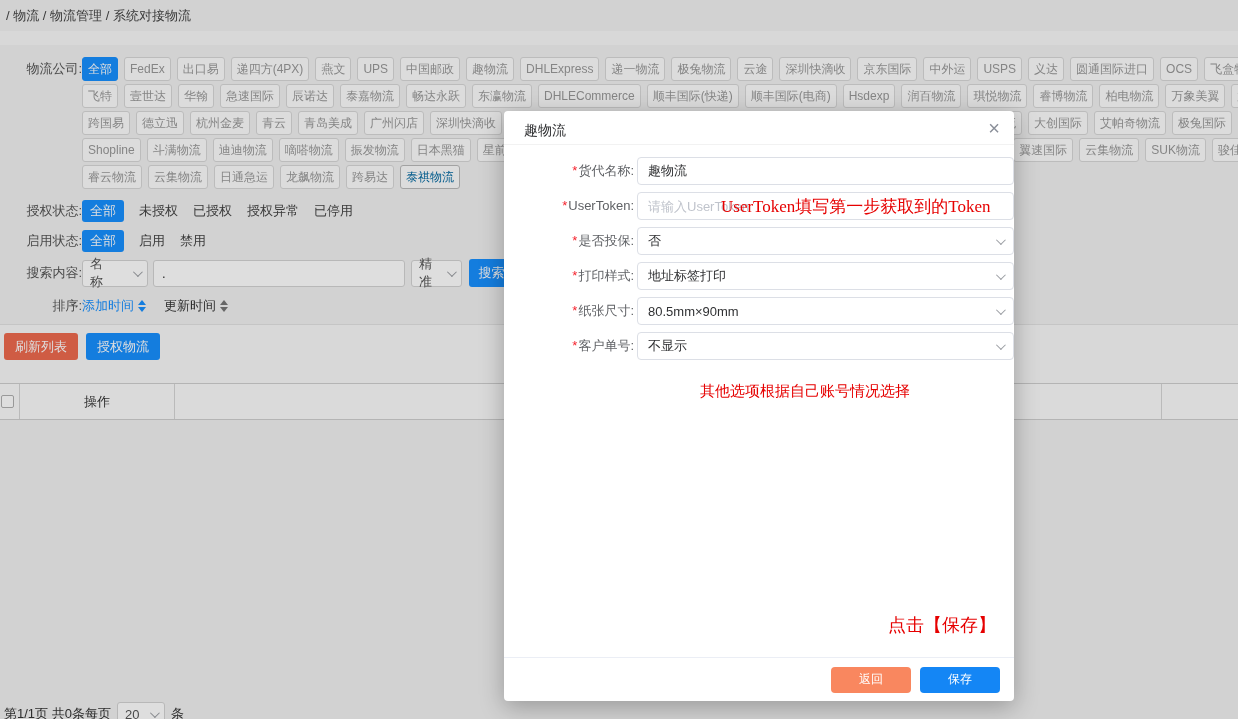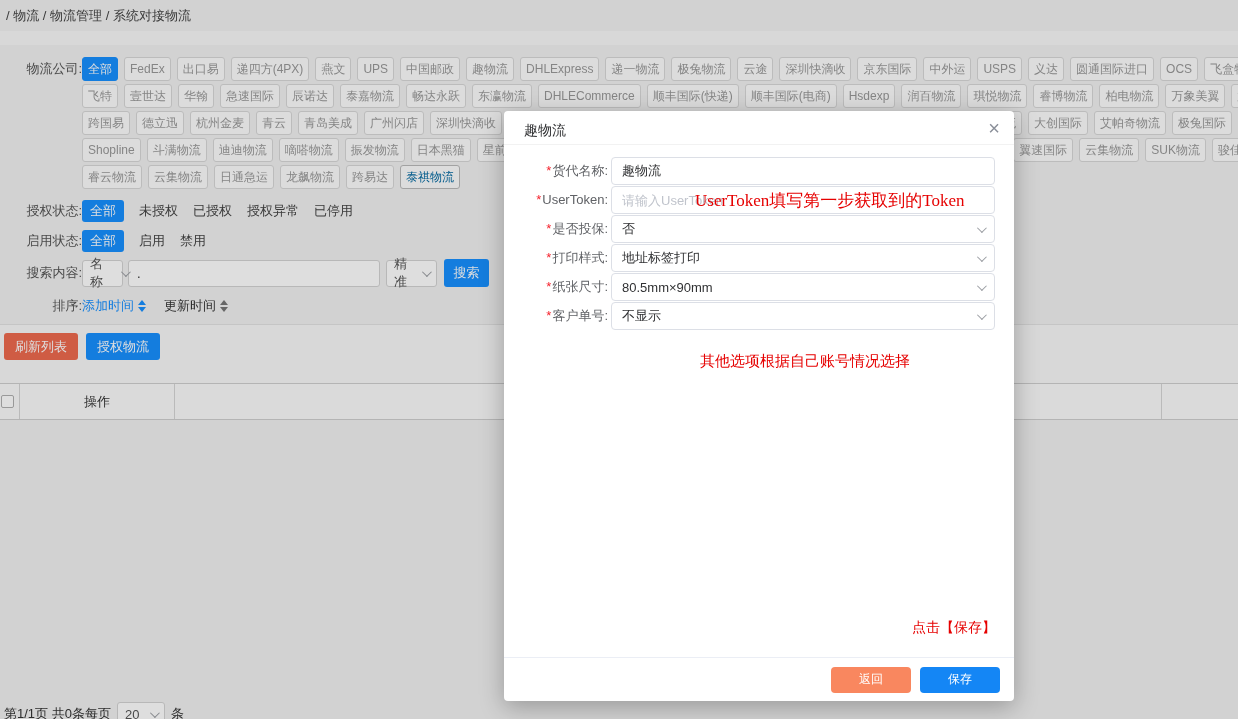--- a/index.html
+++ b/index.html
@@ -26,21 +26,21 @@
   .status-line { align-items:center; margin-bottom:6px; }
   .status-opts { display:flex; align-items:center; gap:15px; }
   .status-opt { font-size:13px; color:#444; cursor:pointer; line-height:22px; }
   .status-opt.active { background:#1890ff; color:#fff; border-radius:3px; padding:0 8px; }
 
   .search-line { align-items:center; }
   .select-box { display:inline-flex; align-items:center; justify-content:space-between; background:#fff;
                 border:1px solid #d4d4d4; border-radius:3px; height:27px; padding:0 7px; font-size:13px; color:#555; cursor:pointer; }
   .chev { width:7px; height:7px; border-right:1.5px solid #9b9ea3; border-bottom:1.5px solid #9b9ea3;
           transform:rotate(45deg) translateY(-2px); flex:none; margin-left:6px; }
-  .sb-field { width:41px; margin-right:5px;gap:12px; }
+  .sb-field { width:66px; margin-right:5px;gap:12px; }
   .search-input { width:252px; height:27px; border:1px solid #d4d4d4; border-radius:3px; background:#fff;
                   font-size:13px; color:#333; padding:0 8px; margin-right:6px; outline:none;
                   font-family:"Liberation Sans","DejaVu Sans",sans-serif; }
   .sb-match { width:51px; margin-right:7px; }
   .btn-search { width:45px; height:28px; background:#1890ff; color:#fff; border:none; border-radius:3px;
                 font-size:13px; cursor:pointer; font-family:inherit; }
 
   .sort-line { align-items:center; margin-top:2px; }
   .sort-opts { display:flex; align-items:center; gap:18px; }
   .sort-item { display:inline-flex; align-items:center; font-size:13px; color:#333; cursor:pointer; }
@@ -73,33 +73,33 @@
   .page-size { width:48px; height:24px; }
 
   
   .mask { position:absolute; inset:0; background:rgba(0,0,0,0.13); z-index:10; }
   .modal { position:absolute; left:504px; top:111px; width:510px; height:590px; background:#fff; border-radius:4px;
            box-shadow:0 6px 24px rgba(0,0,0,0.28); z-index:20; }
   .modal-header { position:relative; height:34px; padding:10px 20px 0; border-bottom:1px solid #f2f2f2; }
   .modal-title { font-size:14px; color:#303133; }
   .modal-close { position:absolute; right:14px; top:6px; font-size:20px; color:#8a8f99; cursor:pointer; line-height:22px; }
   .modal-body { position:relative; padding:12px 0 0 0; }
-  .field-row { display:flex; align-items:center; margin-bottom:1px; position:relative; }
+  .field-row { display:flex; align-items:center; margin-bottom:7px; position:relative;padding-left:26px; }
   .field-label { flex:none; width:104px; text-align:right; font-size:13px; color:#606266; line-height:28px; }
   .req { color:#f5222d; margin-right:1px; }
   .field-ctrl { position:relative; width:384px; margin-left:3px; }
   .f-input { width:100%; height:28px; border:1px solid #dcdfe6; border-radius:4px; font-size:13px; color:#303133;
              padding:0 10px; outline:none; background:#fff; font-family:"Liberation Sans","DejaVu Sans",sans-serif; }
   .f-input::placeholder { color:#c0c4cc; }
   .f-select { width:100%; height:28px; border:1px solid #dcdfe6; border-radius:4px; font-size:13px; color:#303133;
               background:#fff; display:flex; align-items:center; justify-content:space-between; padding:0 10px; cursor:pointer; }
   .annotation { position:absolute; left:84px; top:3px; font-size:17px; color:#e60000; white-space:nowrap;
                 font-family:"Liberation Serif","DejaVu Serif",serif; pointer-events:none; }
   .note-center { margin-top:22px; text-align:center; padding-left:92px; font-size:15px; color:#e60000; }
-  .note-save { position:absolute; right:18px; bottom:64px; font-size:14px; color:#e60000; }
+  .note-save { position:absolute; right:18px; bottom:64px; font-size:18px; color:#e60000; }
   .modal-footer { position:absolute; bottom:0; left:0; width:100%; height:44px; border-top:1px solid #ebeef5;
                   display:flex; justify-content:flex-end; align-items:center; gap:9px; padding-right:14px; }
   .btn-back { background:#f9875f; }
   .btn-save { background:#1486f5; }
   .m-btn { height:26px; padding:0 28px; border:none; border-radius:4px; color:#fff; font-size:12px; cursor:pointer; font-family:inherit; }
 </style>
 </head>
 <body>
 
 <div class="page">

